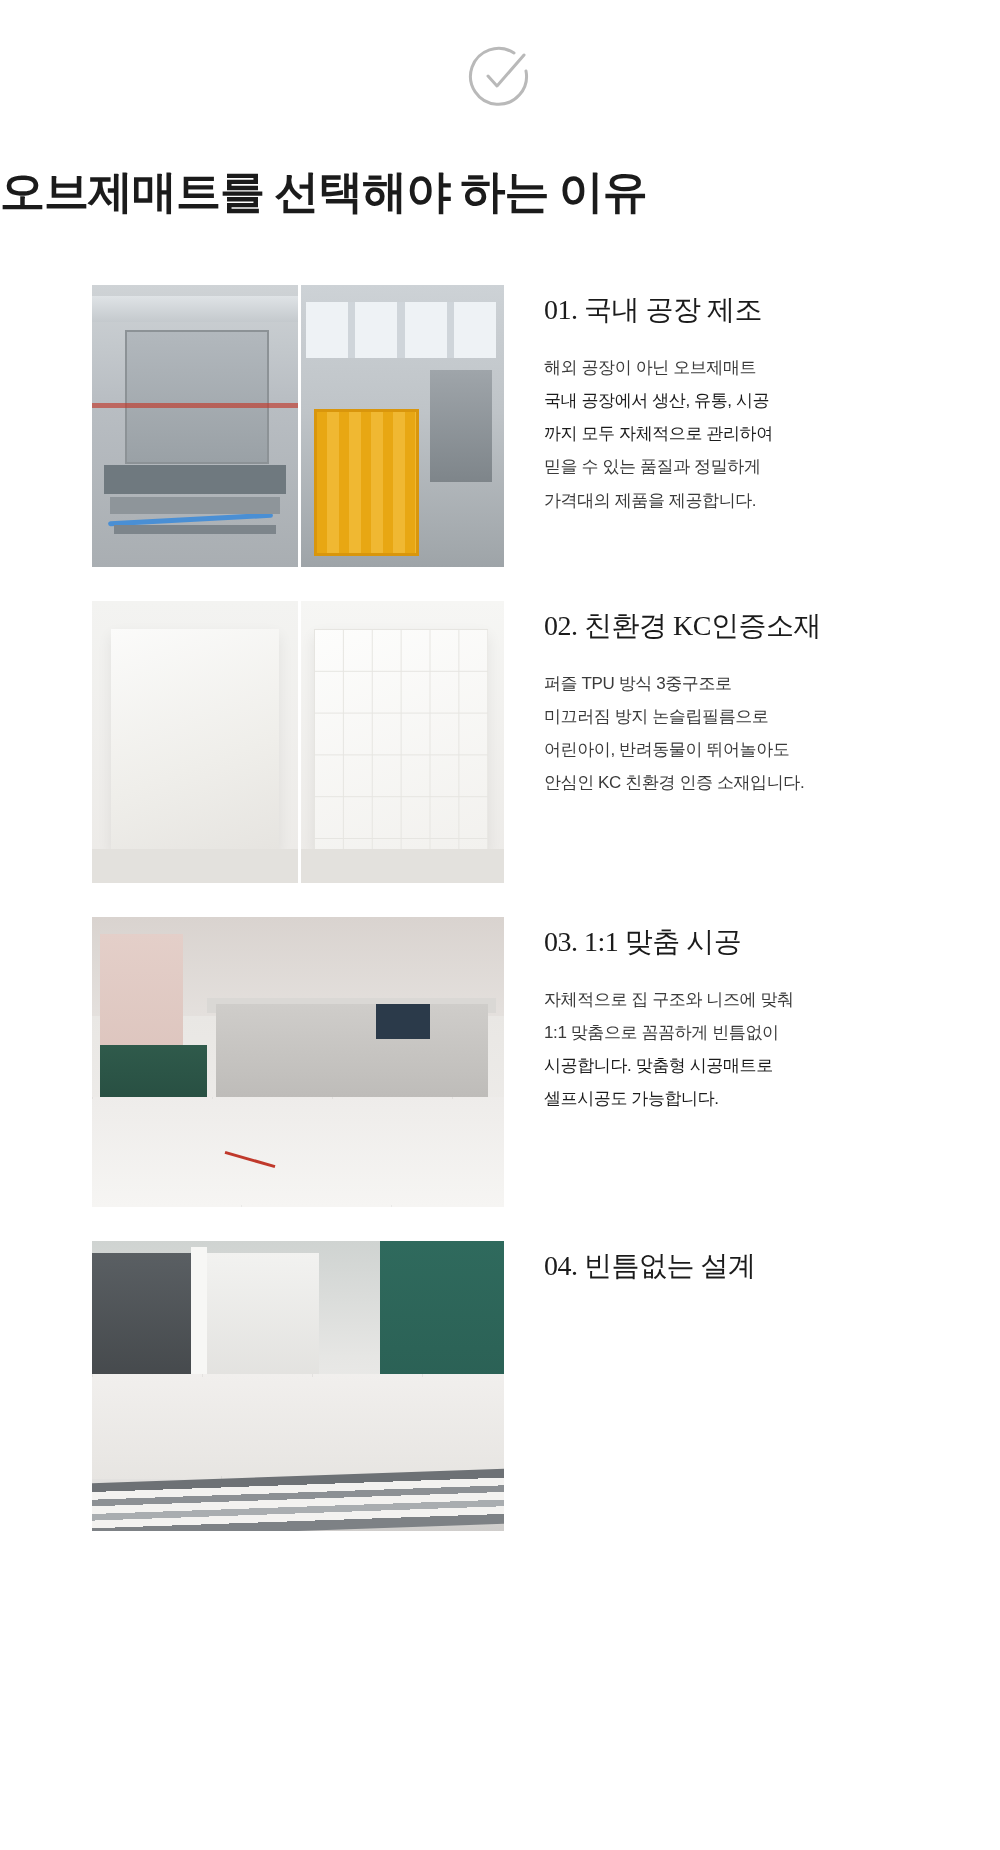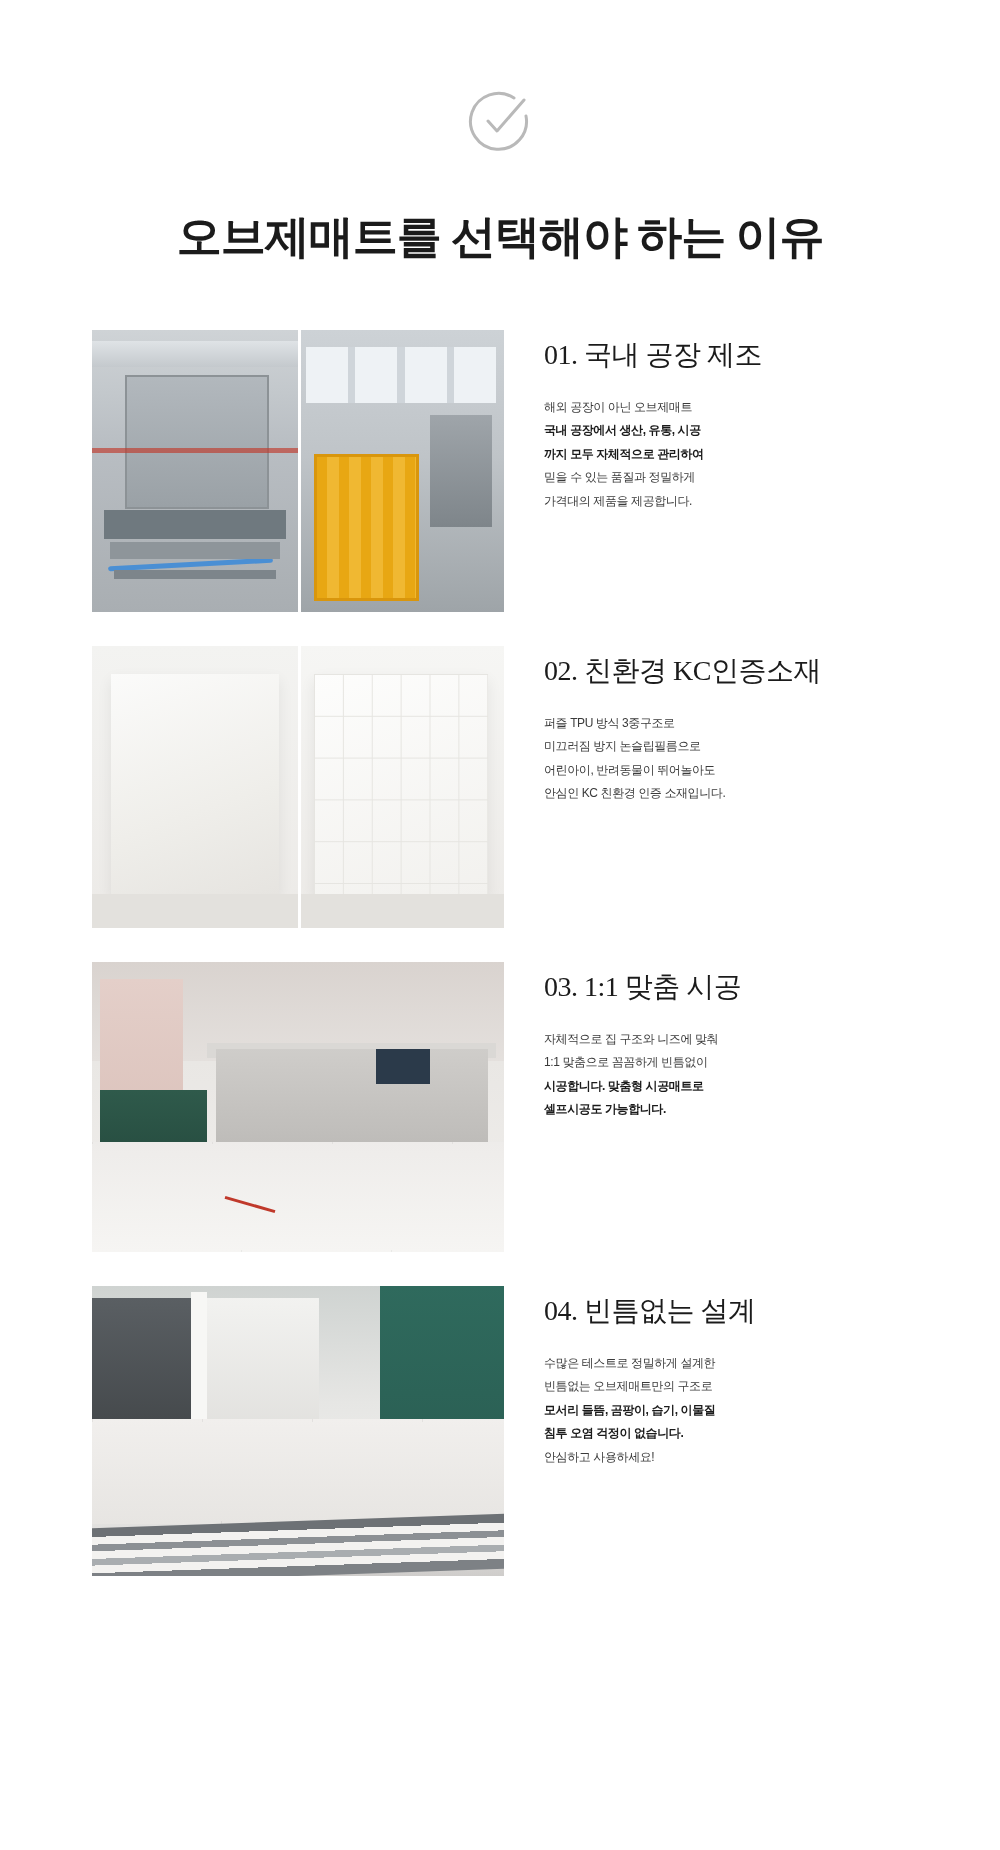--- a/index.html
+++ b/index.html
@@ -17,22 +17,22 @@
 
   .page {
     position: relative;
     width: 1000px;
     height: 1850px;
     background: #ffffff;
   }
 
   
   .header {
-    padding-top: 86px;
-    text-align: center;
+    padding-top: 41px;
+    text-align: left;
   }
   .check-badge {
     display: block;
     margin: 0 auto;
     width: 72px;
     height: 72px;
   }
   .page-title {
     margin: 52px 0 0 0;
     font-family: "Liberation Serif", "DejaVu Serif", serif;
@@ -73,27 +73,27 @@
   }
   .feature-title {
     font-family: "Liberation Serif", "DejaVu Serif", serif;
     font-size: 28px;
     font-weight: 400;
     color: #1b1b1b;
     margin: 0 0 22px 0;
     letter-spacing: -0.5px;
   }
   .feature-body {
-    font-size: 12px;
+    font-size: 17px;
     line-height: 1.95;
     color: #3a3a3a;
     letter-spacing: -0.4px;
   }
   .feature-body .ln { display: block; }
-  .feature-body b { font-weight: 700; color: #1b1b1b; }
+  .feature-body b { font-weight: 400; color: #1b1b1b; }
 
   
   .split2 { display: flex; width: 100%; height: 100%; }
   .split2 > div { flex: 1 1 50%; position: relative; overflow: hidden; }
   .sep { position: absolute; top: 0; bottom: 0; left: 50%; width: 3px; background: #ffffff; z-index: 5; }
 
   
   .fac-a {
     background:
       linear-gradient(180deg, #cfd3d6 0%, #c3c8cc 22%, #b9bec3 40%, #a9aeb2 100%);
@@ -312,24 +312,17 @@
           <div class="appliance"></div>
           <div class="open"></div>
           <div class="frame"></div>
           <div class="floor"></div>
           <div class="tiles"></div>
           <div class="stack"></div>
         </div>
       </div>
       <div class="text-col">
         <h2 class="feature-title">04. 빈틈없는 설계</h2>
-        <div class="feature-body">
-          <span class="ln">수많은 테스트로 정밀하게 설계한</span>
-          <span class="ln">빈틈없는 오브제매트만의 구조로</span>
-          <span class="ln"><b>모서리 들뜸, 곰팡이, 습기, 이물질</b></span>
-          <span class="ln"><b>침투 오염 걱정이 없습니다.</b></span>
-          <span class="ln">안심하고 사용하세요!</span>
-        </div>
       </div>
     </div>
 
   </div>
 </div>
 
 </body></html>

